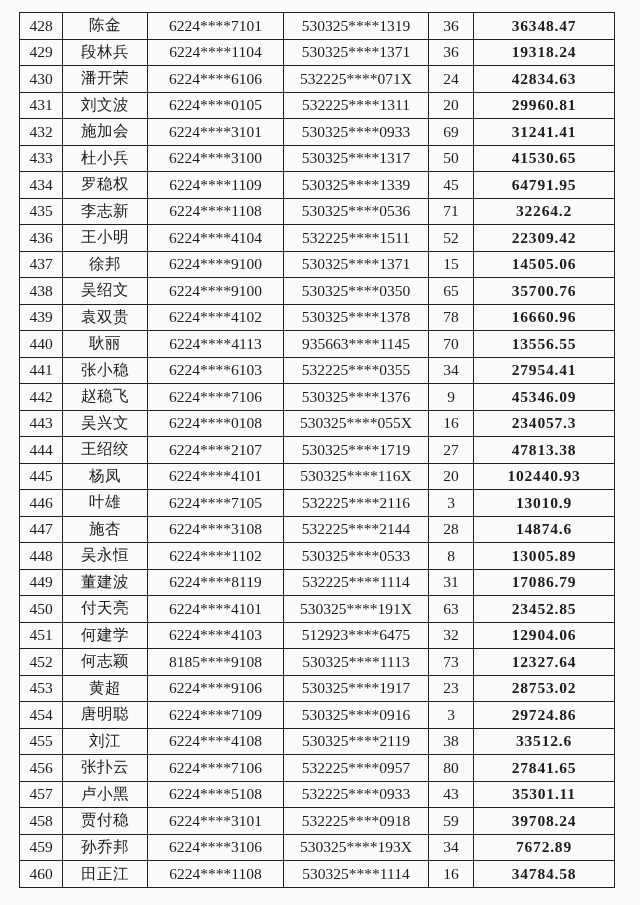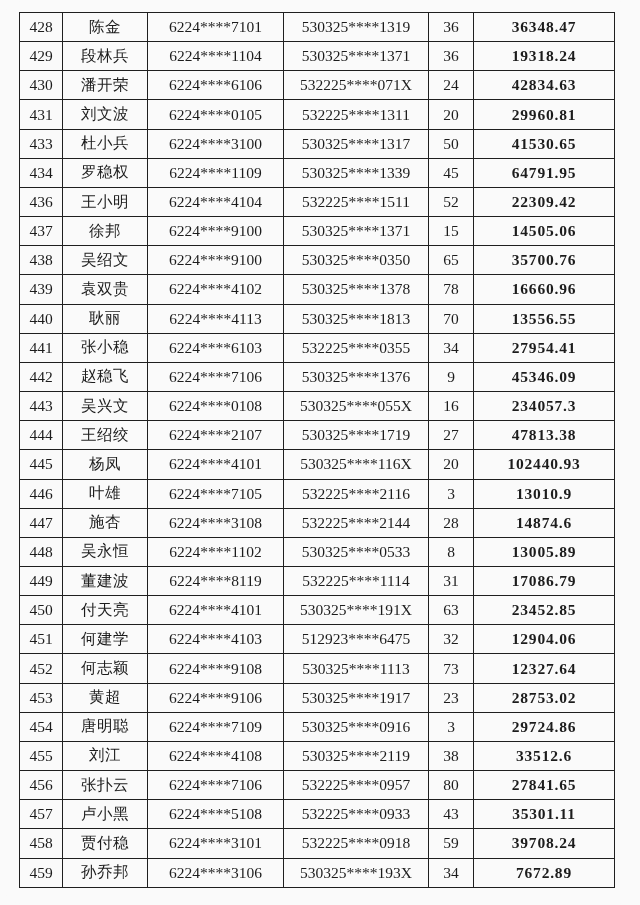--- a/index.html
+++ b/index.html
@@ -85,36 +85,52 @@
         </tr>
         <tr>
           <td class="col-index">431</td>
           <td class="col-name">刘文波</td>
           <td class="col-card">6224****0105</td>
           <td class="col-id_number">532225****1311</td>
           <td class="col-count">20</td>
           <td class="col-amount">29960.81</td>
         </tr>
         <tr>
+          <td class="col-index">432</td>
+          <td class="col-name">施加会</td>
+          <td class="col-card">6224****3101</td>
+          <td class="col-id_number">530325****0933</td>
+          <td class="col-count">69</td>
+          <td class="col-amount">31241.41</td>
+        </tr>
+        <tr>
           <td class="col-index">433</td>
           <td class="col-name">杜小兵</td>
           <td class="col-card">6224****3100</td>
           <td class="col-id_number">530325****1317</td>
           <td class="col-count">50</td>
           <td class="col-amount">41530.65</td>
         </tr>
         <tr>
           <td class="col-index">434</td>
           <td class="col-name">罗稳权</td>
           <td class="col-card">6224****1109</td>
           <td class="col-id_number">530325****1339</td>
           <td class="col-count">45</td>
           <td class="col-amount">64791.95</td>
         </tr>
         <tr>
+          <td class="col-index">435</td>
+          <td class="col-name">李志新</td>
+          <td class="col-card">6224****1108</td>
+          <td class="col-id_number">530325****0536</td>
+          <td class="col-count">71</td>
+          <td class="col-amount">32264.2</td>
+        </tr>
+        <tr>
           <td class="col-index">436</td>
           <td class="col-name">王小明</td>
           <td class="col-card">6224****4104</td>
           <td class="col-id_number">532225****1511</td>
           <td class="col-count">52</td>
           <td class="col-amount">22309.42</td>
         </tr>
         <tr>
           <td class="col-index">437</td>
           <td class="col-name">徐邦</td>
@@ -136,21 +152,21 @@
           <td class="col-name">袁双贵</td>
           <td class="col-card">6224****4102</td>
           <td class="col-id_number">530325****1378</td>
           <td class="col-count">78</td>
           <td class="col-amount">16660.96</td>
         </tr>
         <tr>
           <td class="col-index">440</td>
           <td class="col-name">耿丽</td>
           <td class="col-card">6224****4113</td>
-          <td class="col-id_number">530325****1813</td>
+          <td class="col-id_number">935663****1145</td>
           <td class="col-count">70</td>
           <td class="col-amount">13556.55</td>
         </tr>
         <tr>
           <td class="col-index">441</td>
           <td class="col-name">张小稳</td>
           <td class="col-card">6224****6103</td>
           <td class="col-id_number">532225****0355</td>
           <td class="col-count">34</td>
           <td class="col-amount">27954.41</td>
@@ -231,21 +247,21 @@
           <td class="col-index">451</td>
           <td class="col-name">何建学</td>
           <td class="col-card">6224****4103</td>
           <td class="col-id_number">512923****6475</td>
           <td class="col-count">32</td>
           <td class="col-amount">12904.06</td>
         </tr>
         <tr>
           <td class="col-index">452</td>
           <td class="col-name">何志颖</td>
-          <td class="col-card">6224****9108</td>
+          <td class="col-card">8185****9108</td>
           <td class="col-id_number">530325****1113</td>
           <td class="col-count">73</td>
           <td class="col-amount">12327.64</td>
         </tr>
         <tr>
           <td class="col-index">453</td>
           <td class="col-name">黄超</td>
           <td class="col-card">6224****9106</td>
           <td class="col-id_number">530325****1917</td>
           <td class="col-count">23</td>
@@ -292,15 +308,23 @@
           <td class="col-amount">39708.24</td>
         </tr>
         <tr>
           <td class="col-index">459</td>
           <td class="col-name">孙乔邦</td>
           <td class="col-card">6224****3106</td>
           <td class="col-id_number">530325****193X</td>
           <td class="col-count">34</td>
           <td class="col-amount">7672.89</td>
         </tr>
+        <tr>
+          <td class="col-index">460</td>
+          <td class="col-name">田正江</td>
+          <td class="col-card">6224****1108</td>
+          <td class="col-id_number">530325****1114</td>
+          <td class="col-count">16</td>
+          <td class="col-amount">34784.58</td>
+        </tr>
       </tbody>
   </table>
 </div>
 
 </body></html>

